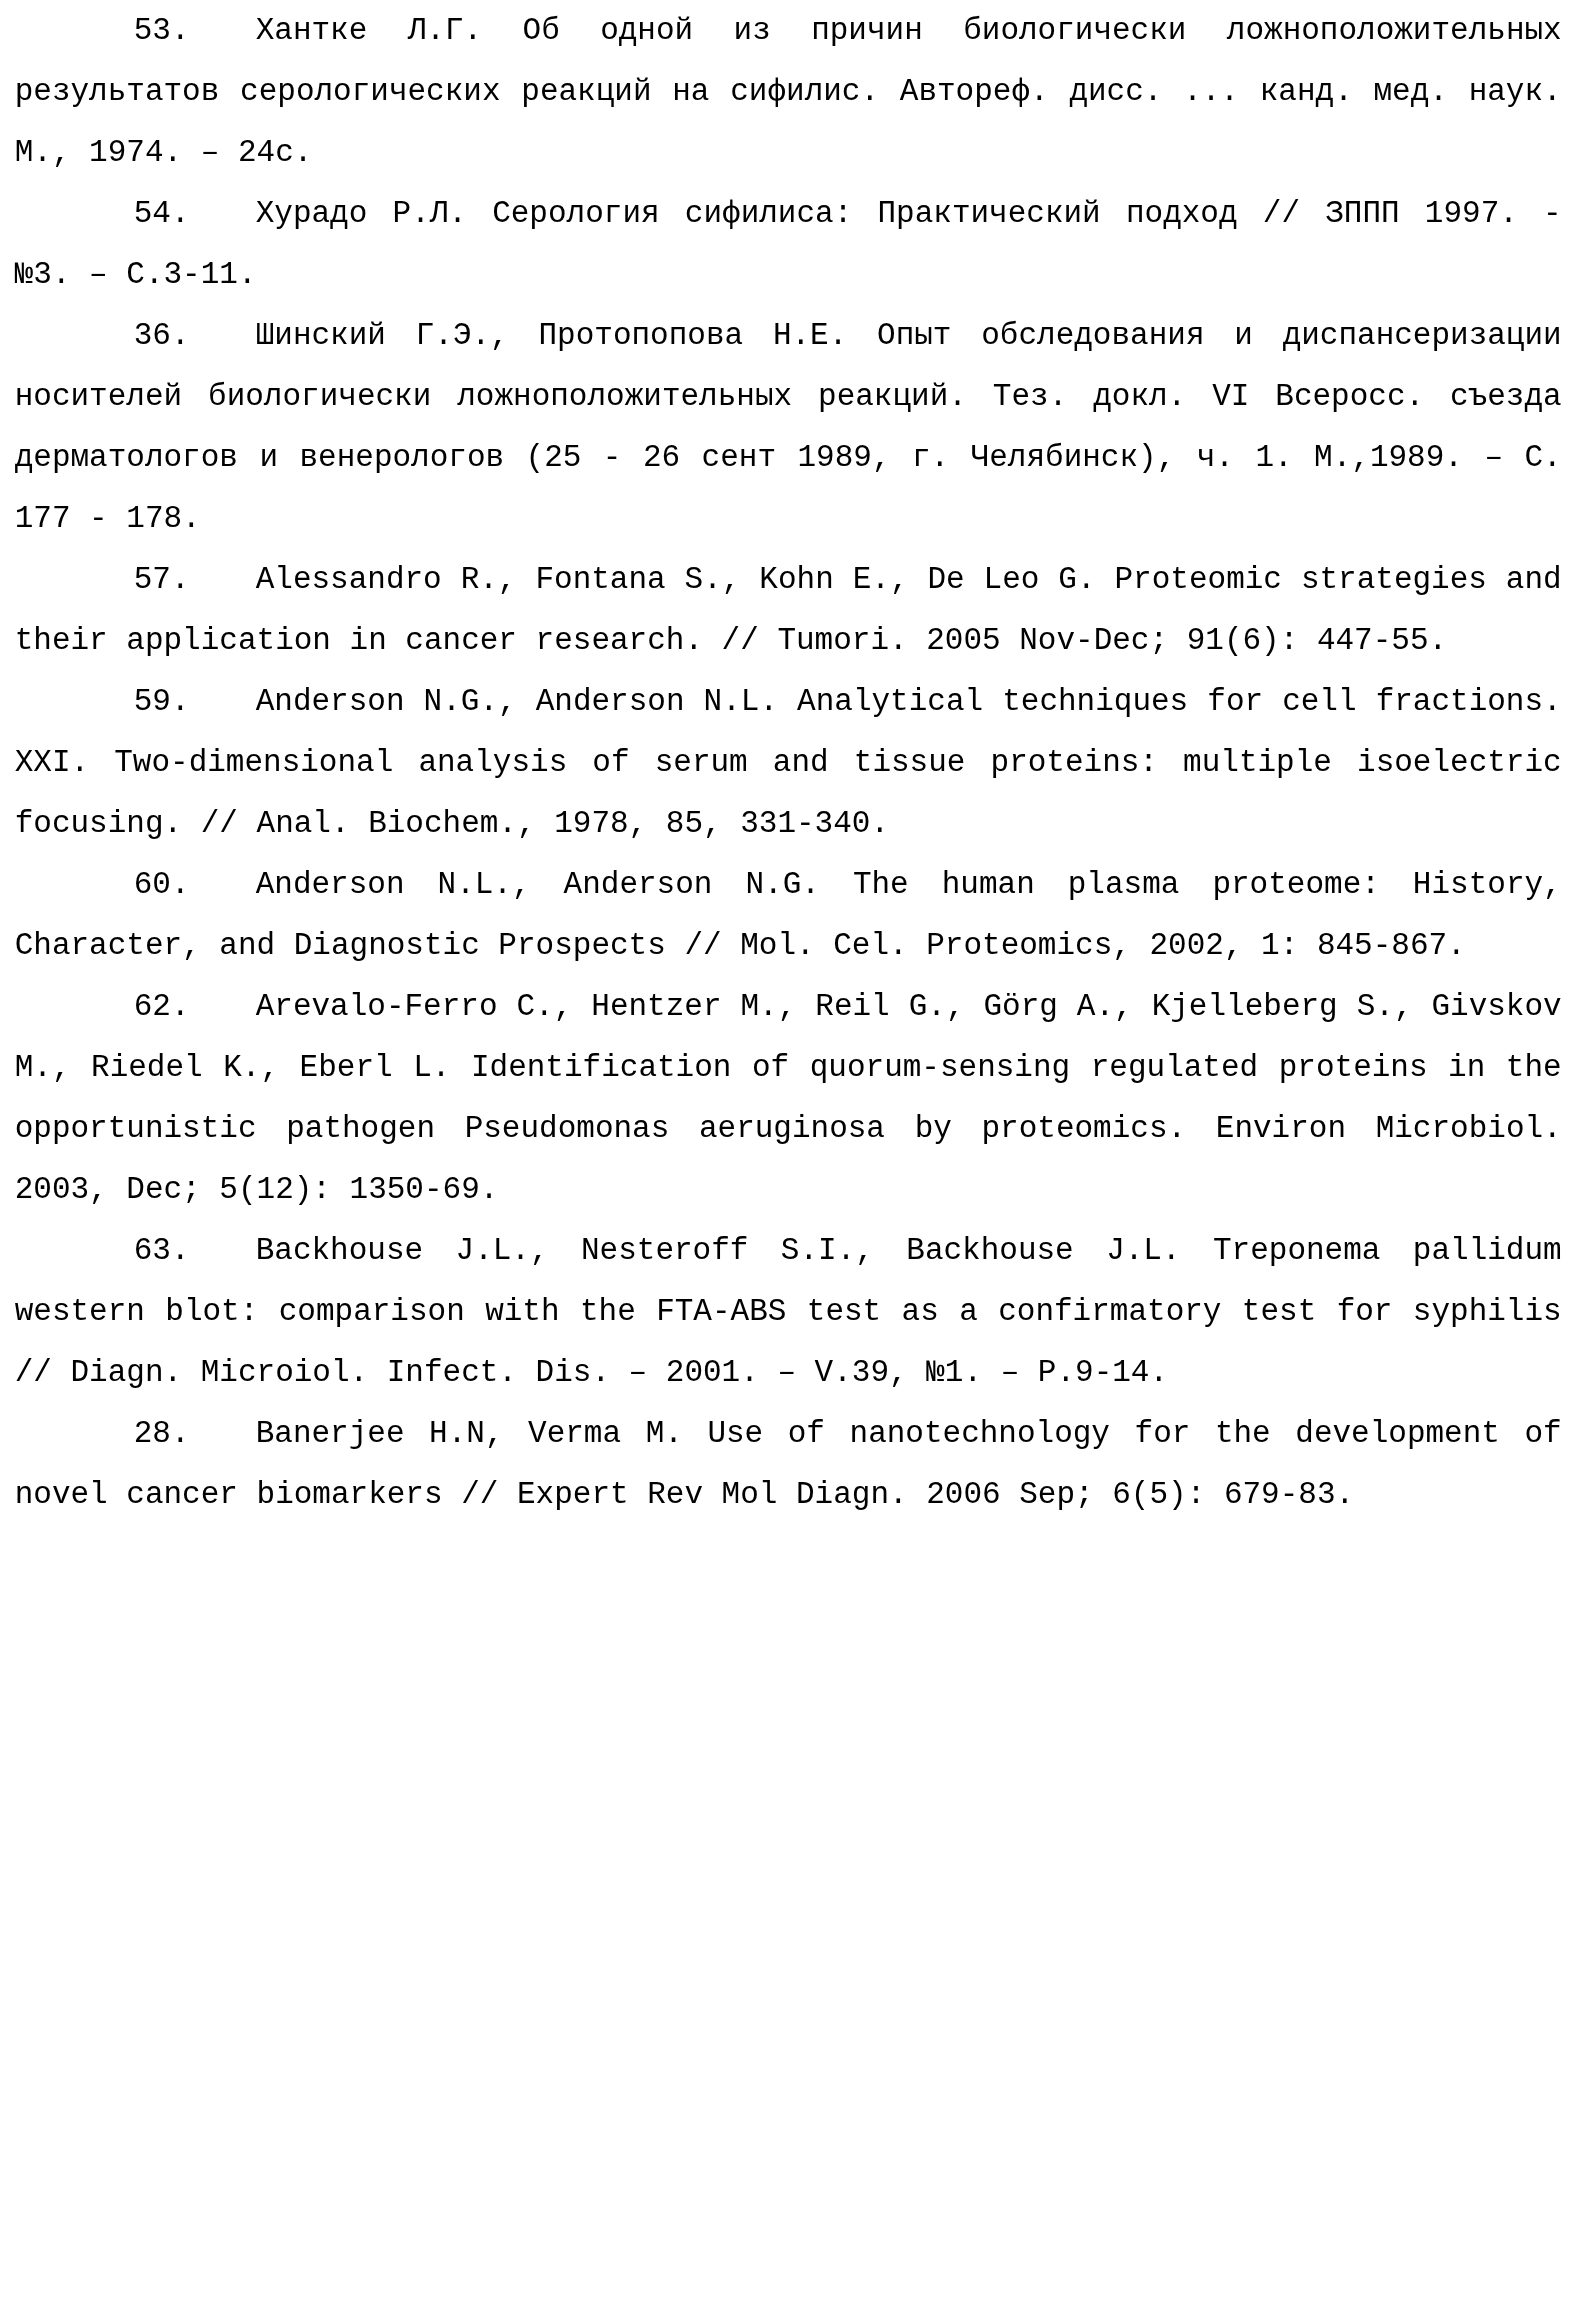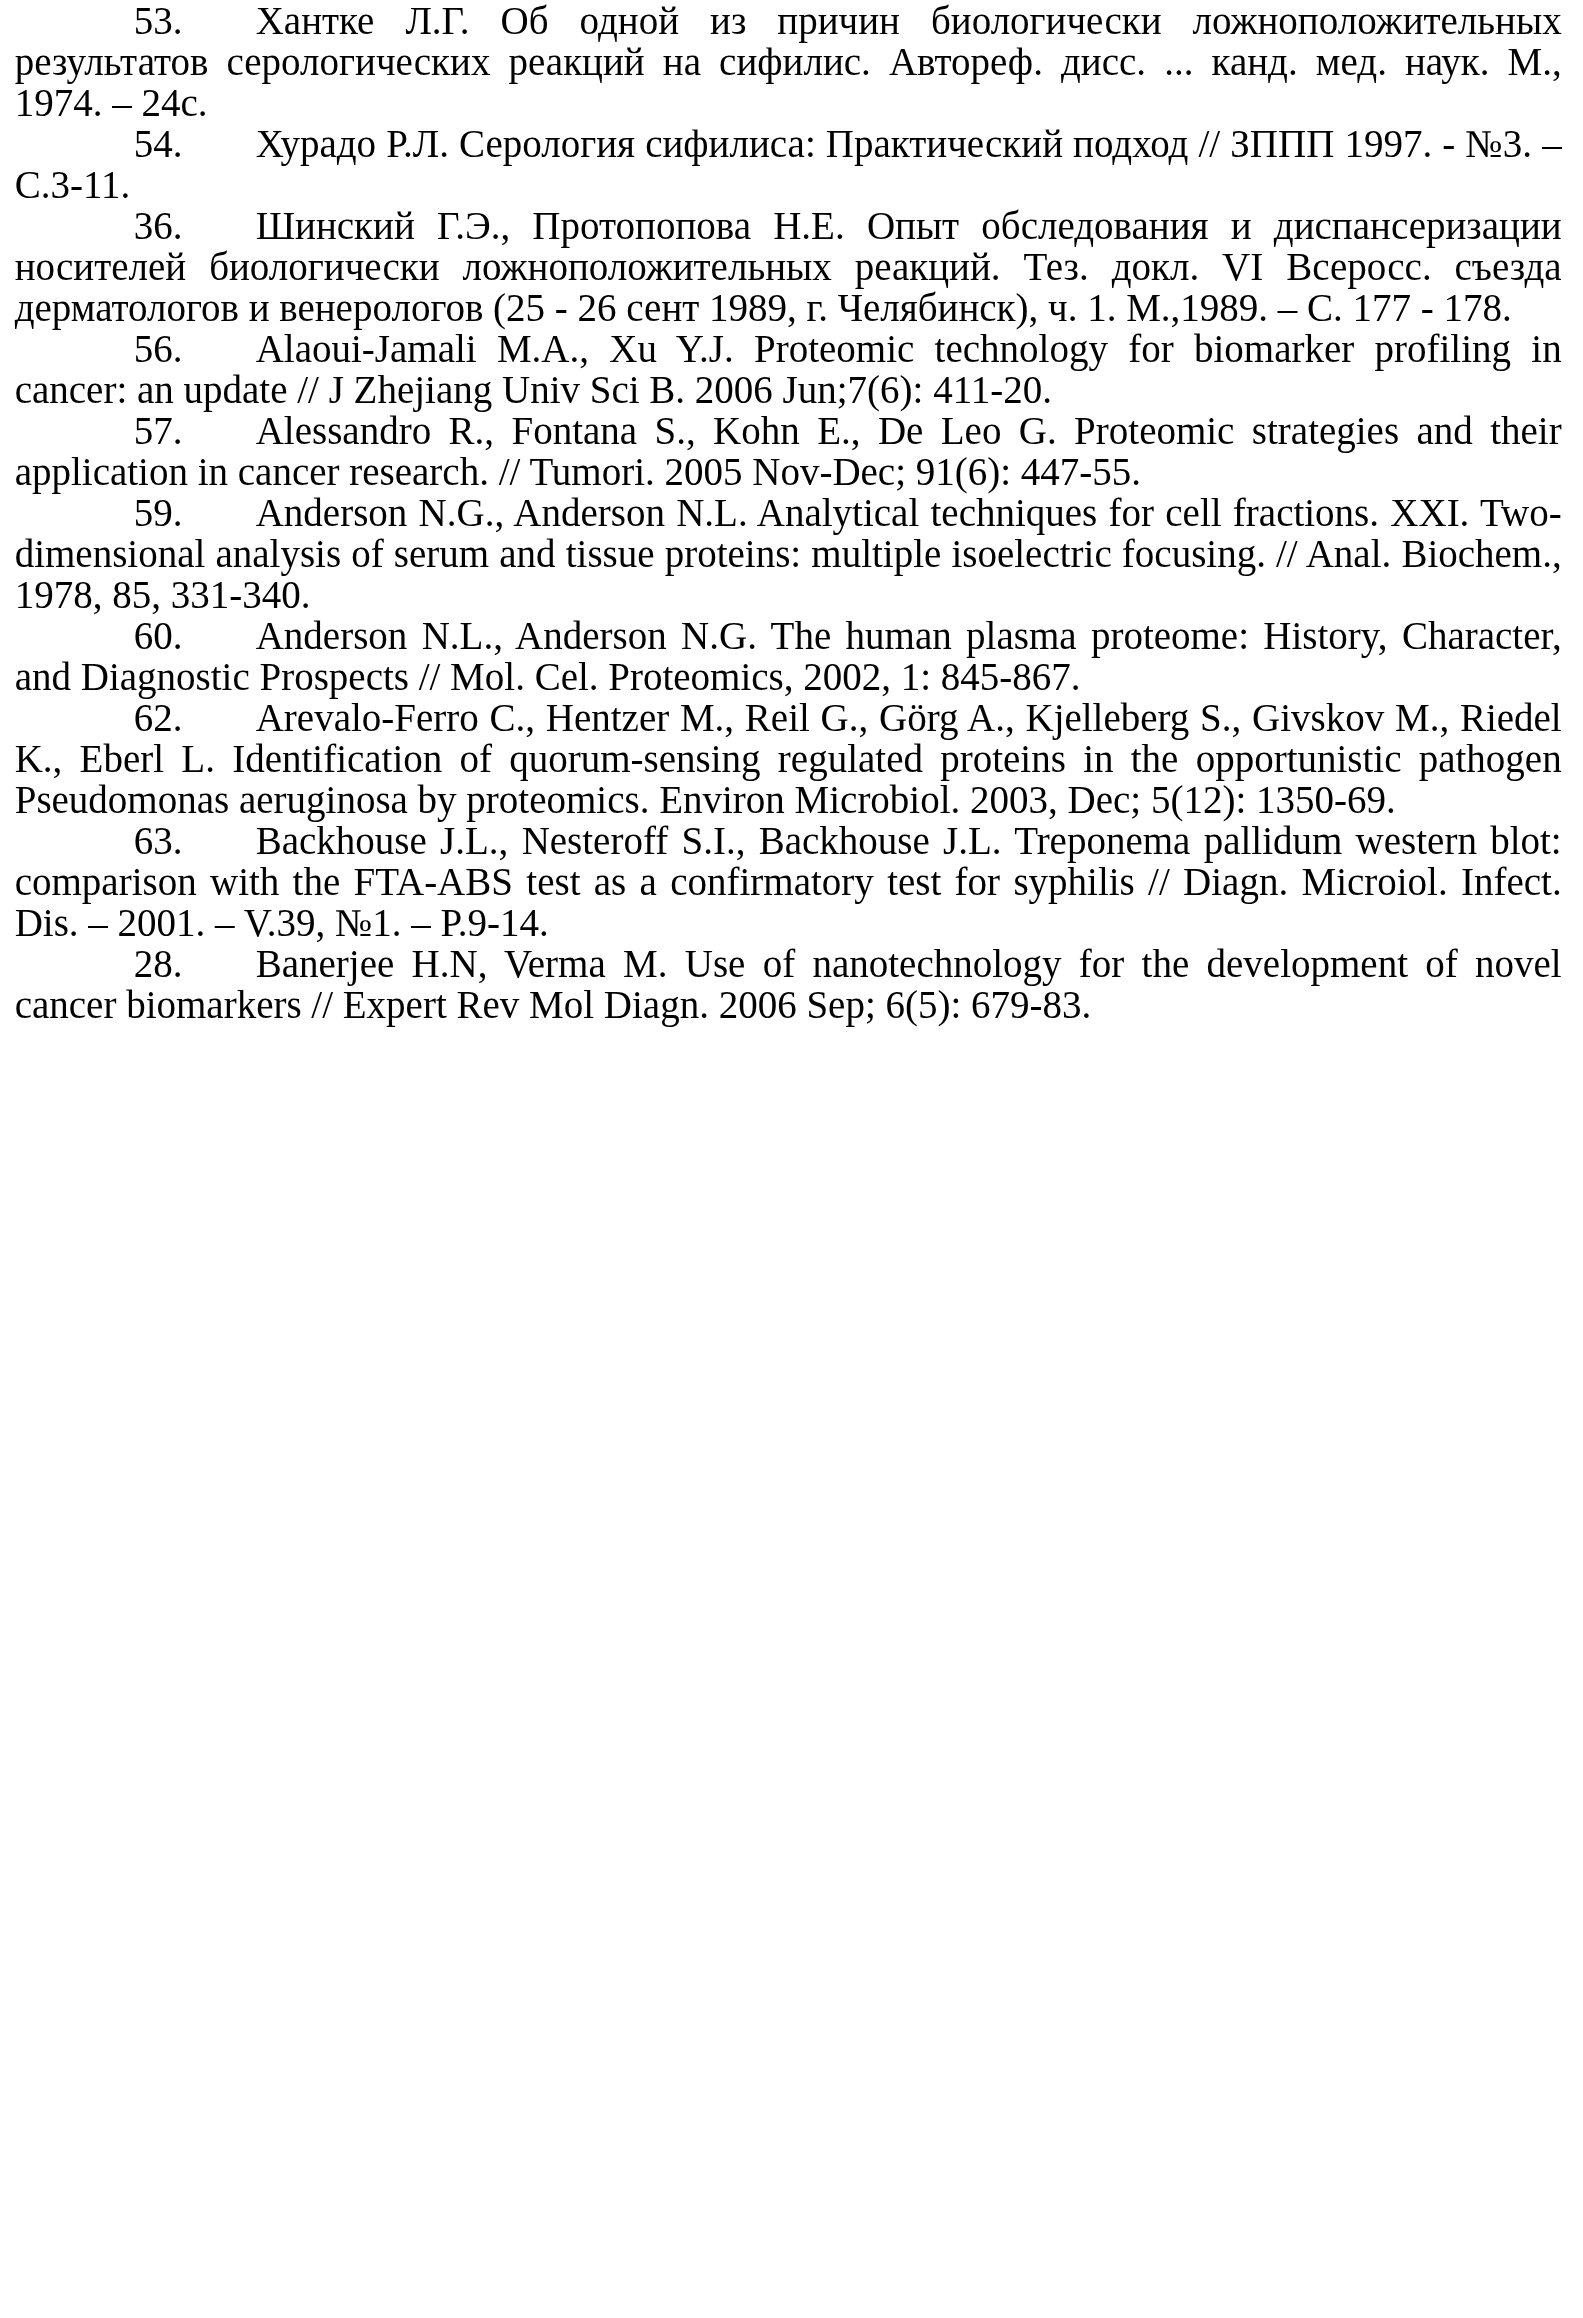--- a/index.html
+++ b/index.html
@@ -11,23 +11,23 @@
       width: 1584px;
       height: 2319px;
       overflow: hidden;
       position: relative;
     }
     .page {
       position: absolute;
       left: 14.7px;
       top: 0px;
       width: 1547px;
-      font-family: Liberation Serif, serif;
-      font-size: 39px;
-      line-height: 41px;
+      font-family: Liberation Mono, monospace;
+      font-size: 31px;
+      line-height: 61px;
       color: #000000;
     }
     .ref {
       margin: 0;
       padding: 0;
       text-align: justify;
       text-indent: 119px;
     }
     .ref .num {
       display: inline-block;
@@ -35,21 +35,20 @@
       text-indent: 0;
     }
   </style>
 </head>
 <body>
 
 <div class="page">
   <p class="ref"><span class="num">53.</span><span>Хантке Л.Г. Об одной из причин биологически ложноположительных результатов серологических реакций на сифилис. Автореф. дисс. ... канд. мед. наук. М., 1974. – 24с.</span></p>
   <p class="ref"><span class="num">54.</span><span>Хурадо Р.Л. Серология сифилиса: Практический подход // ЗППП 1997. - №3. – С.3-11.</span></p>
   <p class="ref"><span class="num">36.</span><span>Шинский Г.Э., Протопопова Н.Е. Опыт обследования и диспансеризации носителей биологически ложноположительных реакций. Тез. докл. VI Всеросс. съезда дерматологов и венерологов (25 - 26 сент 1989, г. Челябинск), ч. 1. М.,1989. – С. 177 - 178.</span></p>
-  <p class="ref"><span class="num">56.</span><span>Alaoui-Jamali M.A., Xu Y.J. Proteomic technology for biomarker profiling in cancer: an update // J Zhejiang Univ Sci B. 2006 Jun;7(6): 411-20.</span></p>
   <p class="ref"><span class="num">57.</span><span>Alessandro R., Fontana S., Kohn E., De Leo G. Proteomic strategies and their application in cancer research. // Tumori. 2005 Nov-Dec; 91(6): 447-55.</span></p>
   <p class="ref"><span class="num">59.</span><span>Anderson N.G., Anderson N.L. Analytical techniques for cell fractions. XXI. Two-dimensional analysis of serum and tissue proteins: multiple isoelectric focusing. // Anal. Biochem., 1978, 85, 331-340.</span></p>
   <p class="ref"><span class="num">60.</span><span>Anderson N.L., Anderson N.G. The human plasma proteome: History, Character, and Diagnostic Prospects // Mol. Cel. Proteomics, 2002, 1: 845-867.</span></p>
   <p class="ref"><span class="num">62.</span><span>Arevalo-Ferro C., Hentzer M., Reil G., Görg A., Kjelleberg S., Givskov M., Riedel K., Eberl L. Identification of quorum-sensing regulated proteins in the opportunistic pathogen Pseudomonas aeruginosa by proteomics. Environ Microbiol. 2003, Dec; 5(12): 1350-69.</span></p>
   <p class="ref"><span class="num">63.</span><span>Backhouse J.L., Nesteroff S.I., Backhouse J.L. Treponema pallidum western blot: comparison with the FTA-ABS test as a confirmatory test for syphilis // Diagn. Microiol. Infect. Dis. – 2001. – V.39, №1. – P.9-14.</span></p>
   <p class="ref"><span class="num">28.</span><span>Banerjee H.N, Verma M. Use of nanotechnology for the development of novel cancer biomarkers // Expert Rev Mol Diagn. 2006 Sep; 6(5): 679-83.</span></p>
 </div>
 
 
 </body></html>

